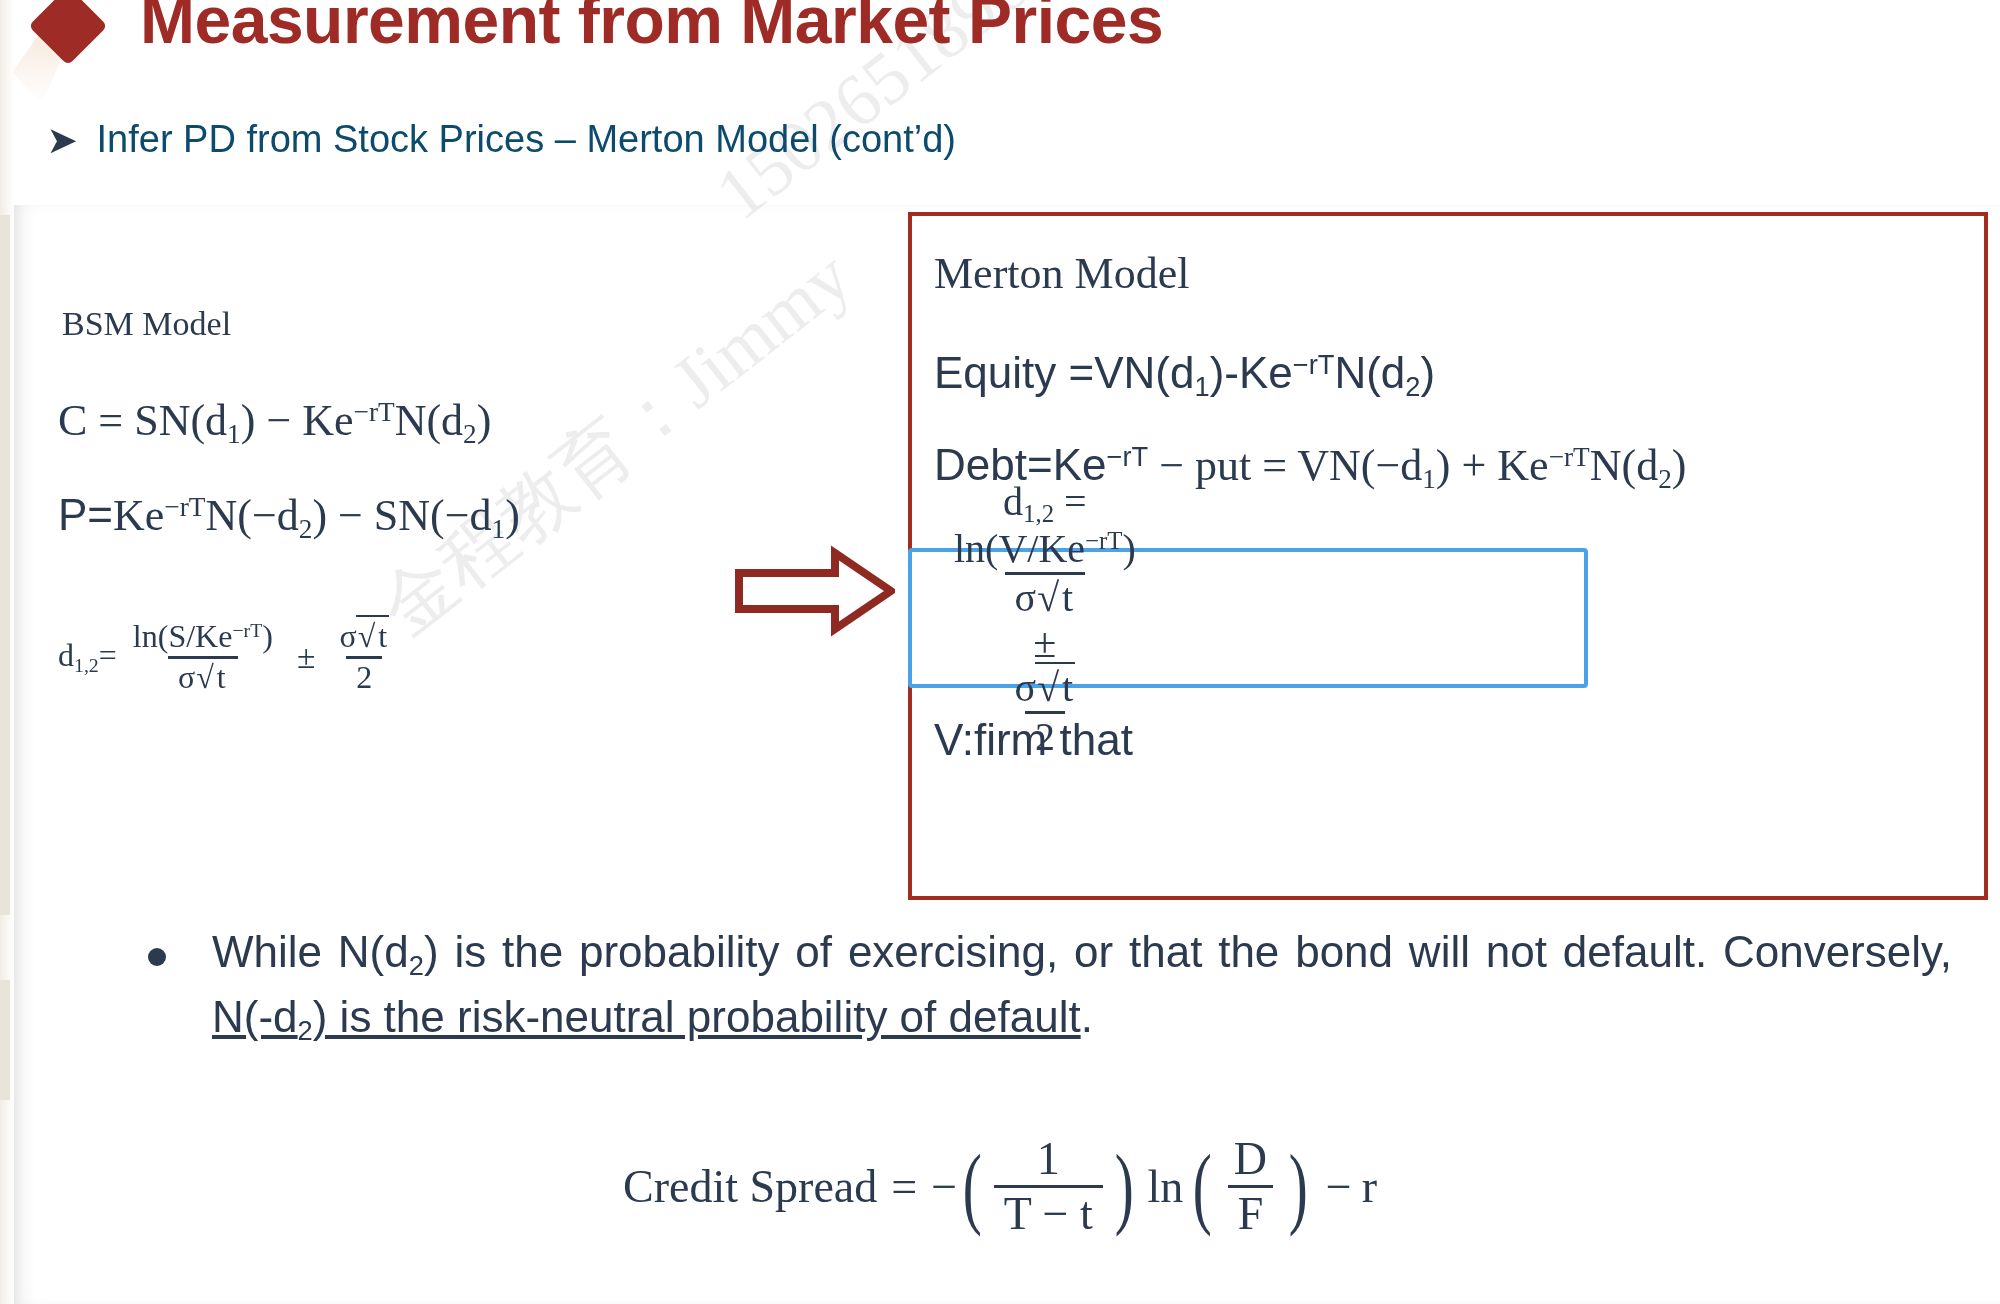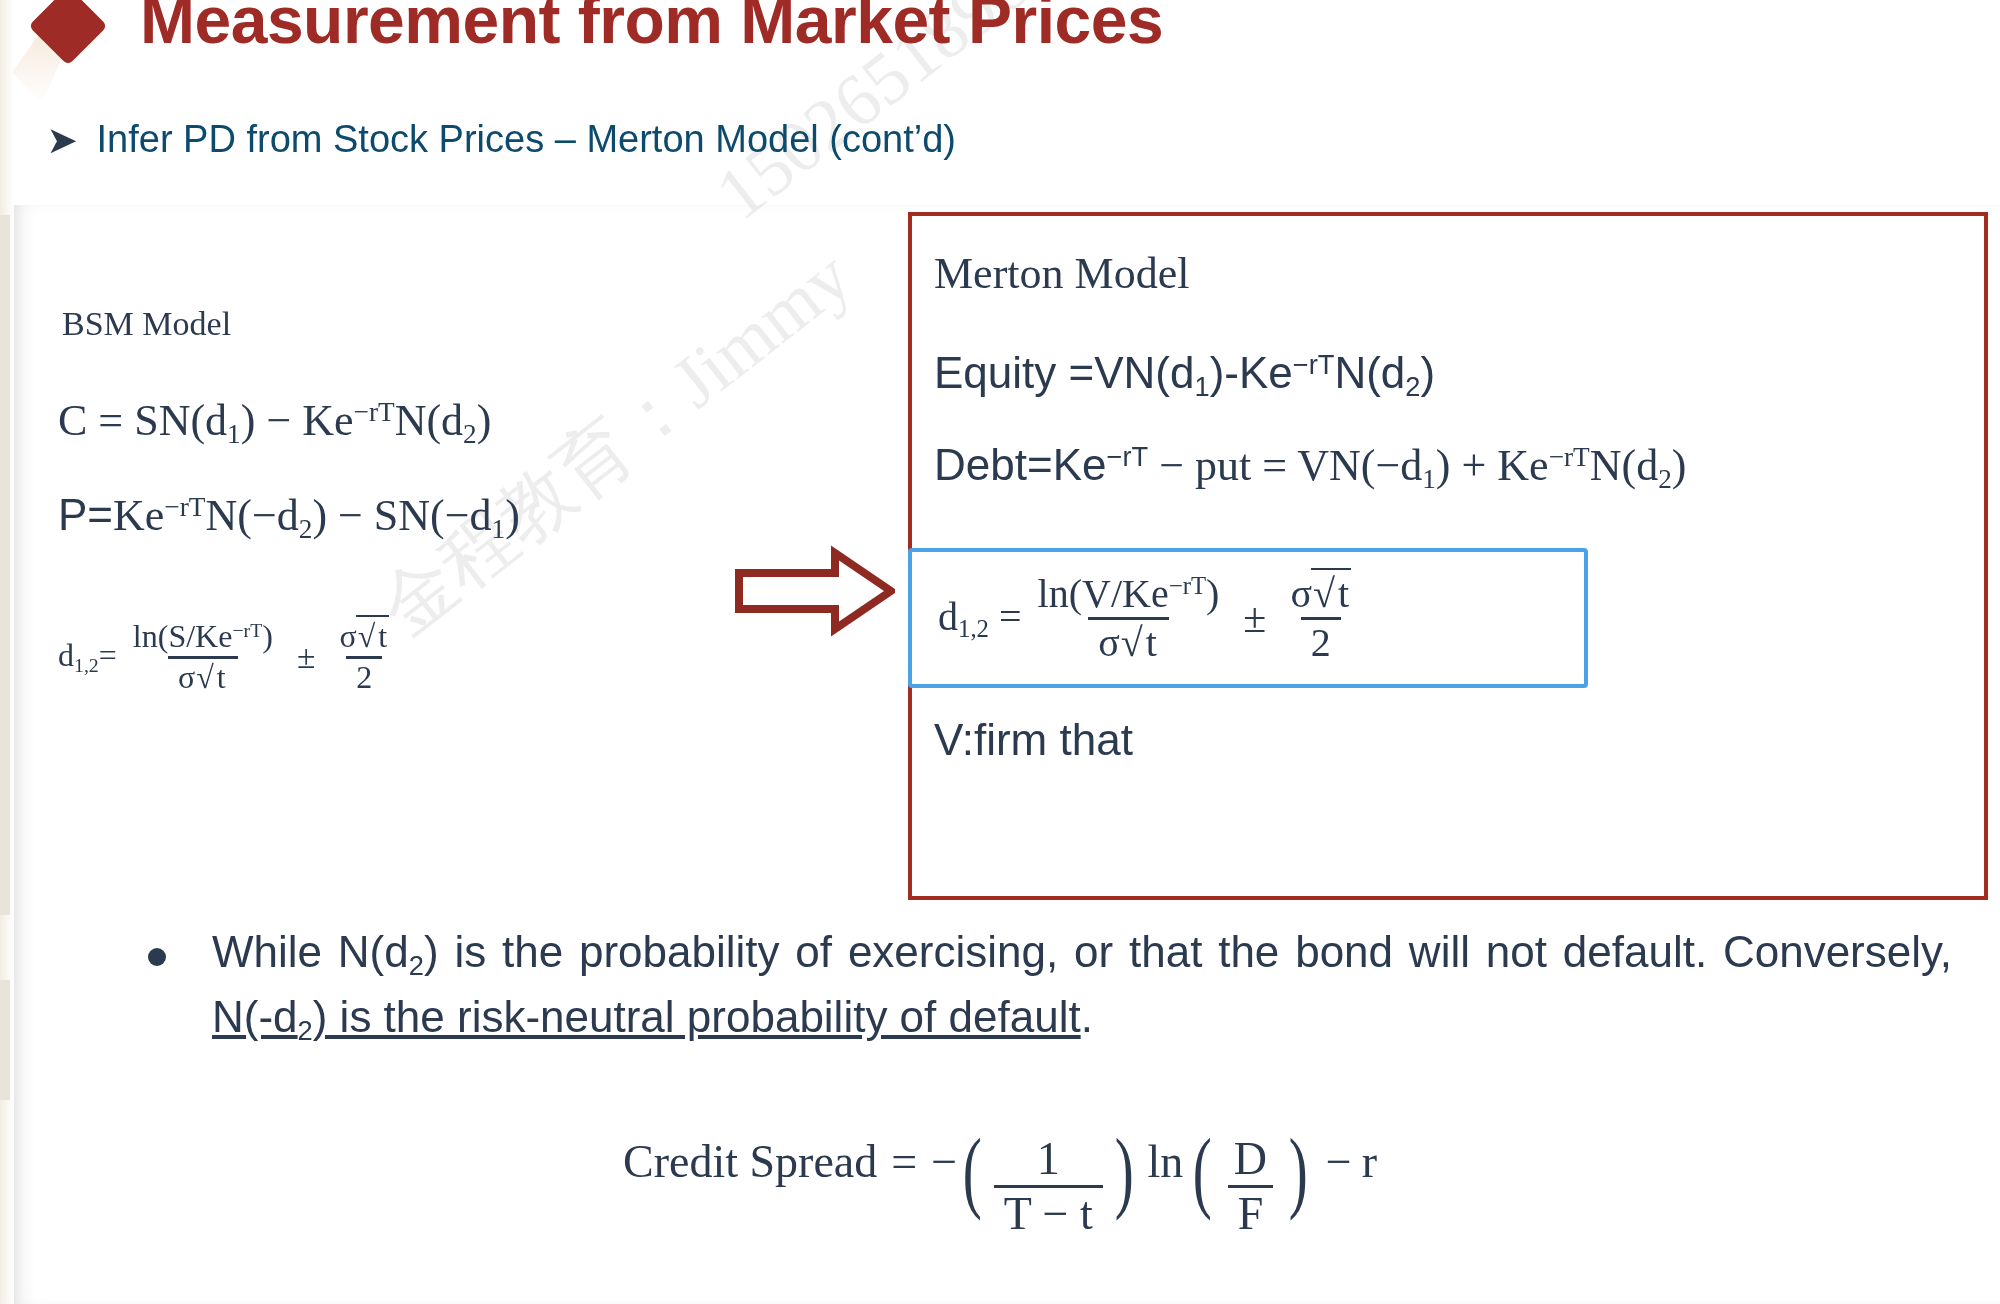--- a/index.html
+++ b/index.html
@@ -194,20 +194,21 @@
     box-sizing: border-box;
     background: #ffffff;
     display: flex;
     align-items: center;
   }
   .merton-eq-d {
     margin-left: 26px;
     font-size: 40px;
     display: flex;
     align-items: center;
+    flex-direction: column;
   }
   .merton-v {
     position: absolute;
     left: 934px; top: 715px;
     font-size: 44px;
   }
   .merton-k {
     position: absolute;
     left: 934px; top: 810px;
     font-size: 44px;
@@ -232,20 +233,21 @@
   }
   .para .u { text-decoration: underline; }
 
   
   .credit-spread {
     position: absolute;
     left: 0; top: 1135px;
     width: 2000px;
     display: flex;
     justify-content: center;
+    align-items: center;
     font-size: 46px;
   }
   .paren {
     display: inline-block;
     font-size: 2.0em;
     line-height: 0.78;
     vertical-align: middle;
     font-weight: 300;
     transform: scaleX(0.62);
   }

